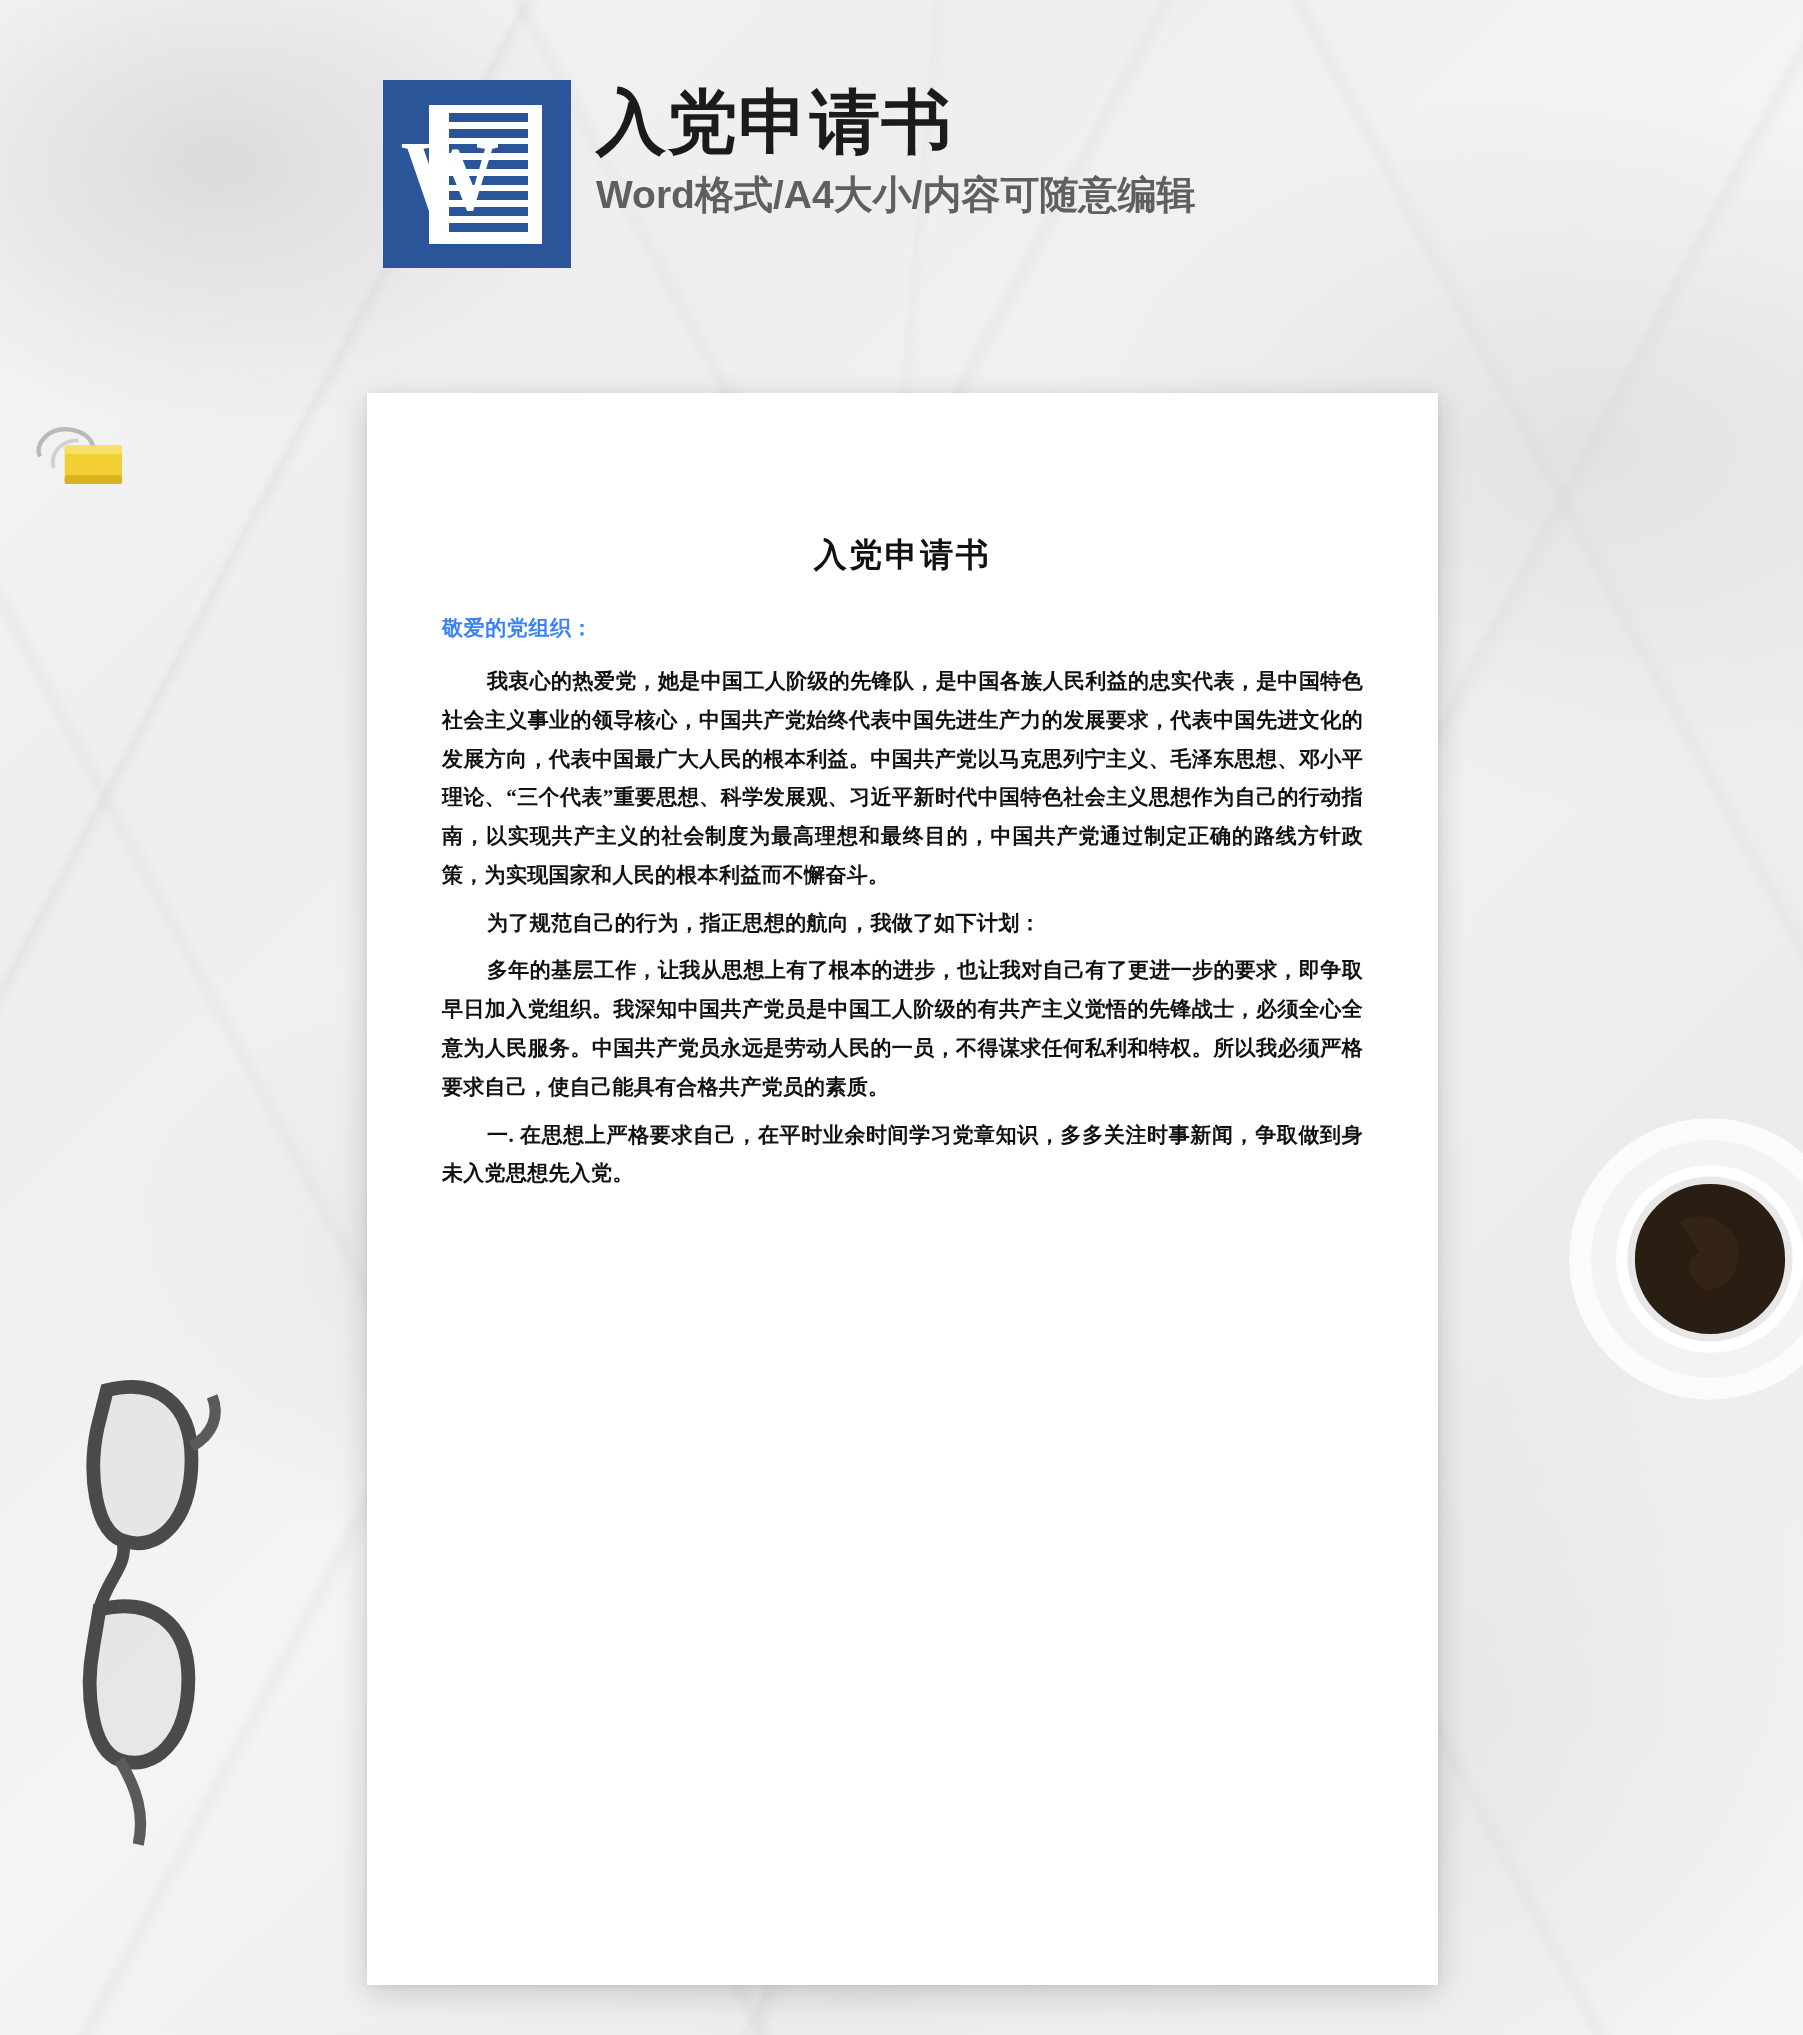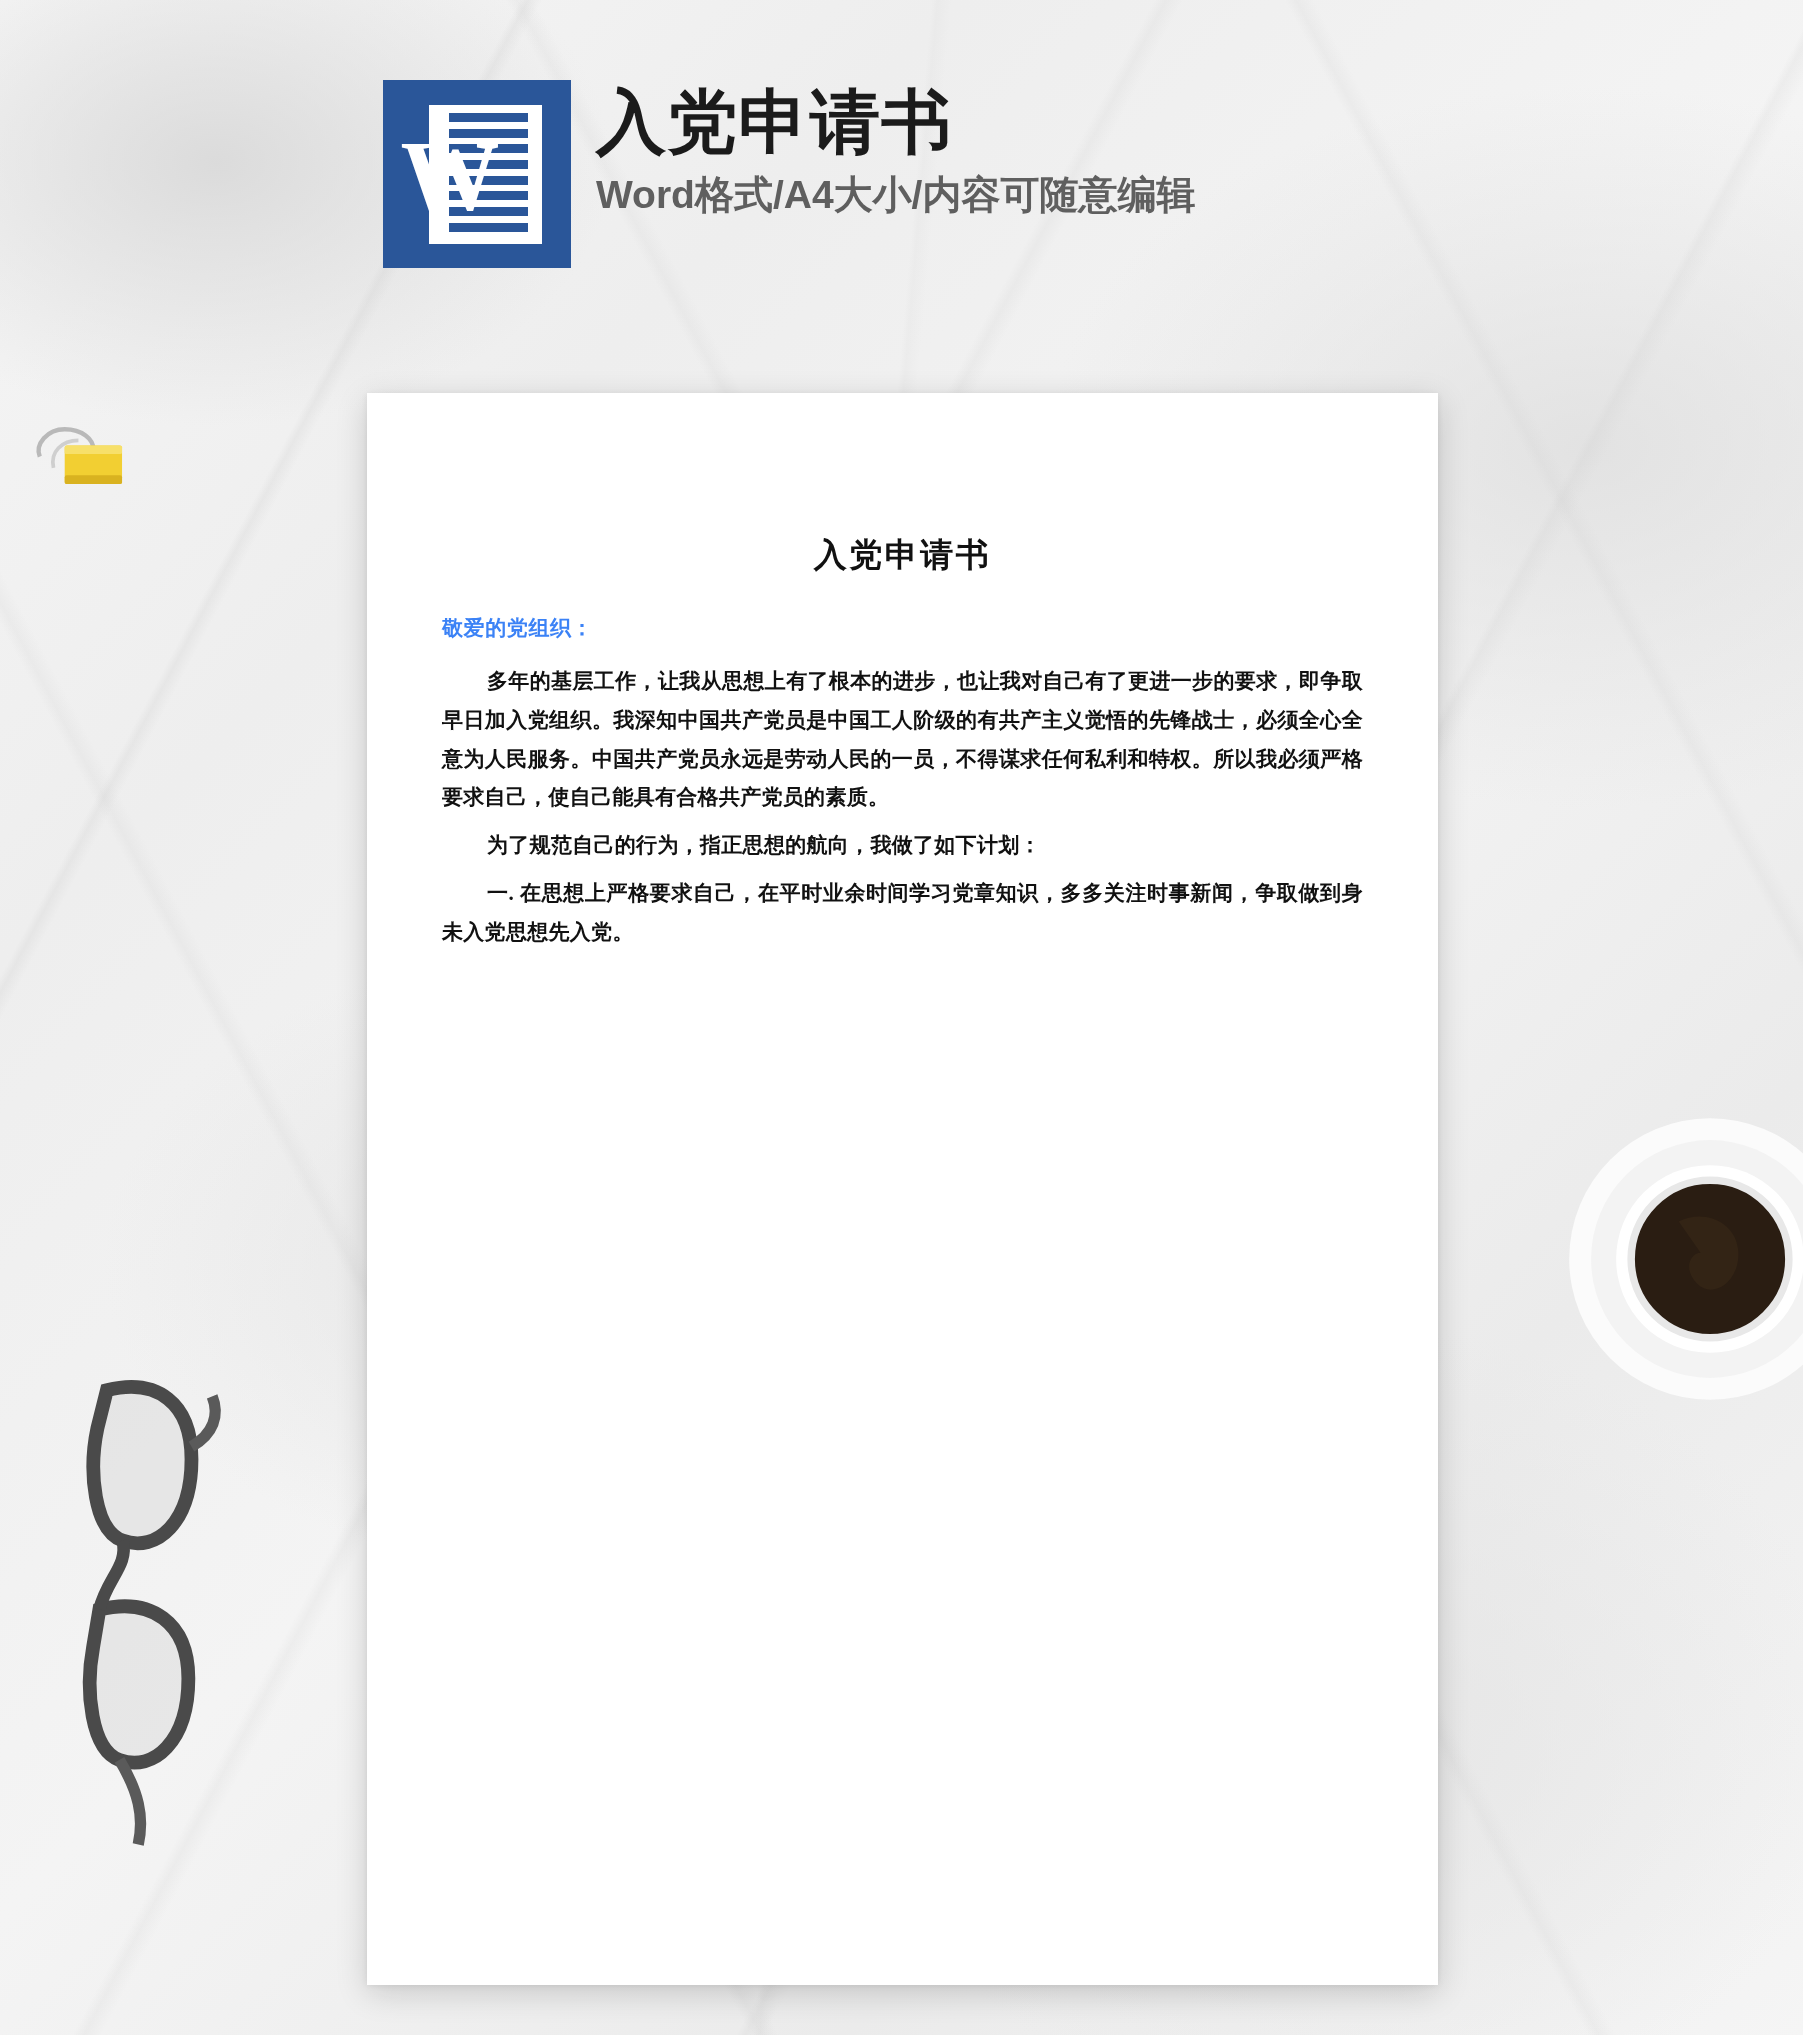--- a/index.html
+++ b/index.html
@@ -219,18 +219,19 @@
   <div class="header-text">
     <h1 class="header-title">入党申请书</h1>
     <p class="header-subtitle">Word格式/A4大小/内容可随意编辑</p>
   </div>
 </div>
 
 <div class="paper">
   <div class="doc-title">入党申请书</div>
   <div class="doc-body">
     <p class="salutation">敬爱的党组织：</p>
+    <p class="para">我衷心的热爱党，她是中国工人阶级的先锋队，是中国各族人民利益的忠实代表，是中国特色社会主义事业的领导核心，中国共产党始终代表中国先进生产力的发展要求，代表中国先进文化的发展方向，代表中国最广大人民的根本利益。中国共产党以马克思列宁主义、毛泽东思想、邓小平理论、“三个代表”重要思想、科学发展观、习近平新时代中国特色社会主义思想作为自己的行动指南，以实现共产主义的社会制度为最高理想和最终目的，中国共产党通过制定正确的路线方针政策，为实现国家和人民的根本利益而不懈奋斗。</p>
+    <p class="para">为了规范自己的行为，指正思想的航向，我做了如下计划：</p>
     <p class="para">多年的基层工作，让我从思想上有了根本的进步，也让我对自己有了更进一步的要求，即争取早日加入党组织。我深知中国共产党员是中国工人阶级的有共产主义觉悟的先锋战士，必须全心全意为人民服务。中国共产党员永远是劳动人民的一员，不得谋求任何私利和特权。所以我必须严格要求自己，使自己能具有合格共产党员的素质。</p>
-    <p class="para">为了规范自己的行为，指正思想的航向，我做了如下计划：</p>
     <p class="para">一. 在思想上严格要求自己，在平时业余时间学习党章知识，多多关注时事新闻，争取做到身未入党思想先入党。</p>
   </div>
 </div>
 
 
 </body></html>

